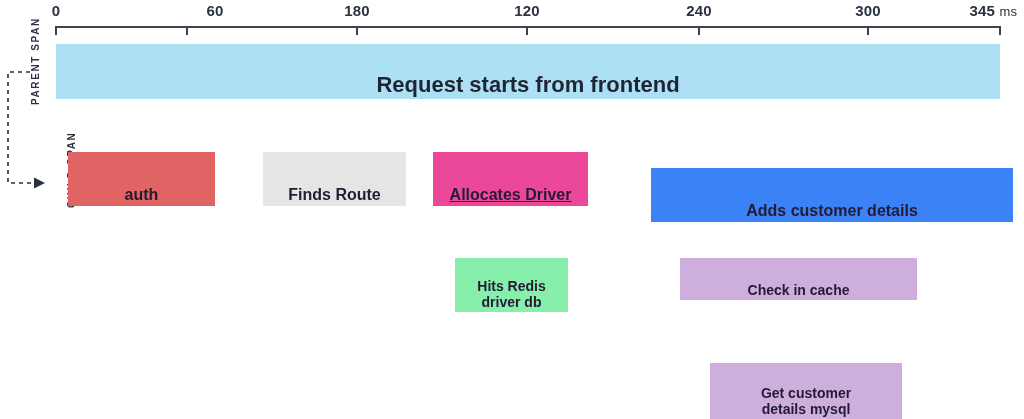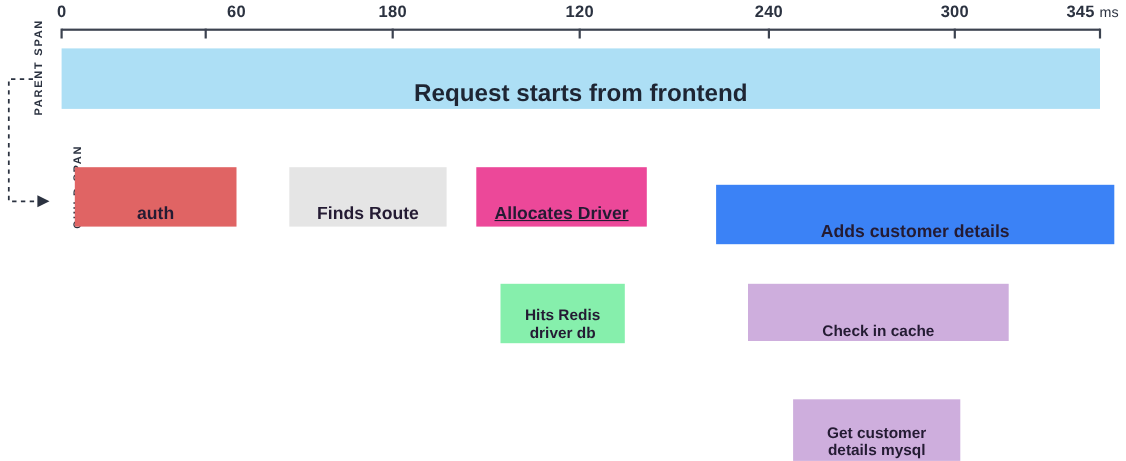--- a/index.html
+++ b/index.html
@@ -149,21 +149,21 @@
       </div>
       <div class="bar child" id="child-allocates-driver" style="left: 433px; top: 152px; width: 155px; height: 54px; background: #ec4899; text-decoration: underline;">
         <span>Allocates Driver</span>
       </div>
       <div class="bar child" id="child-adds-customer-details" style="left: 617px; top: 168px; width: 362px; height: 54px; background: #3b82f6; margin-left: 34px;">
         <span>Adds customer details</span>
       </div>
       <div class="bar sub" id="sub-hits-redis" style="left: 455px; top: 258px; width: 113px; height: 54px; background: #86efac;">
         <span>Hits Redis<br>driver db</span>
       </div>
-      <div class="bar sub" id="sub-check-in-cache" style="left: 680px; top: 258px; width: 237px; height: 52px; background: rgb(206, 174, 221);">
+      <div class="bar sub" id="sub-check-in-cache" style="left: 680px; top: 258px; width: 237px; height: 42px; background: rgb(206, 174, 221);">
         <span>Check in cache</span>
       </div>
-      <div class="bar sub" id="sub-get-customer-details" style="left: 710px; top: 363px; width: 152px; height: 56px; background: rgb(206, 174, 221); margin-left: 11px;">
+      <div class="bar sub" id="sub-get-customer-details" style="left: 710px; top: 363px; width: 192px; height: 56px; background: rgb(206, 174, 221);">
         <span>Get customer<br>details mysql</span>
       </div>
     </div>
 
 </div>
 
 </body></html>

